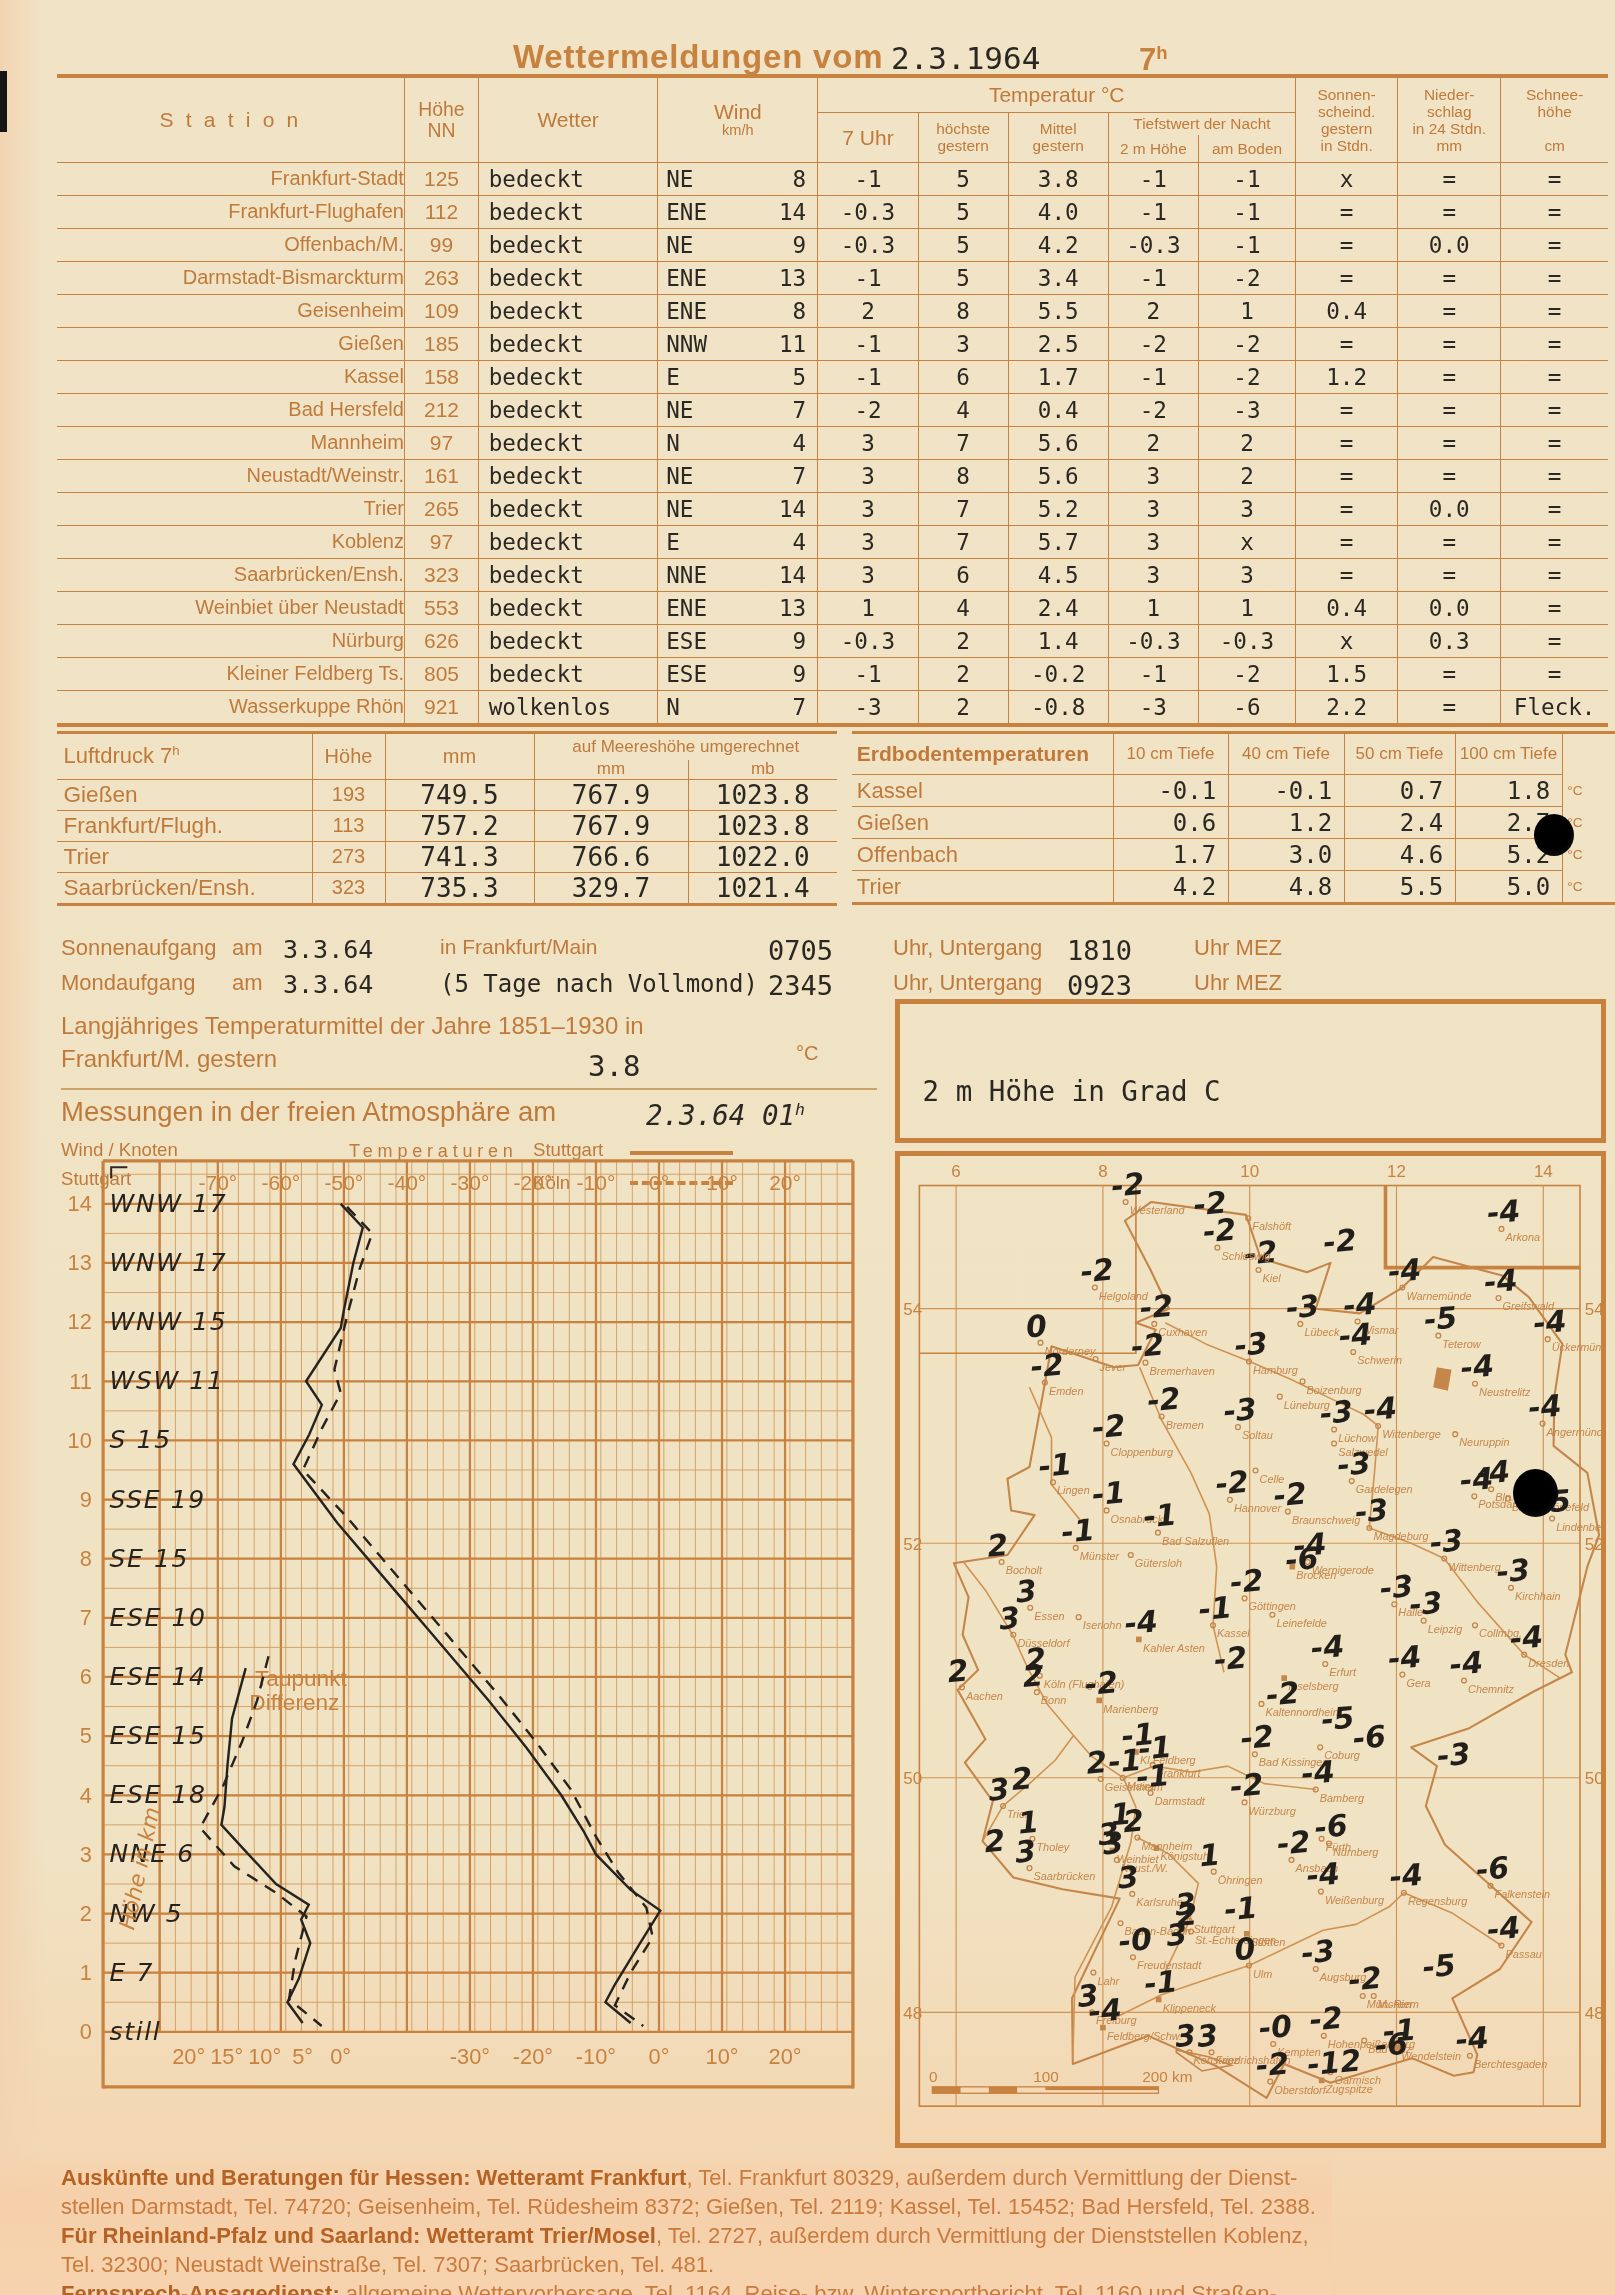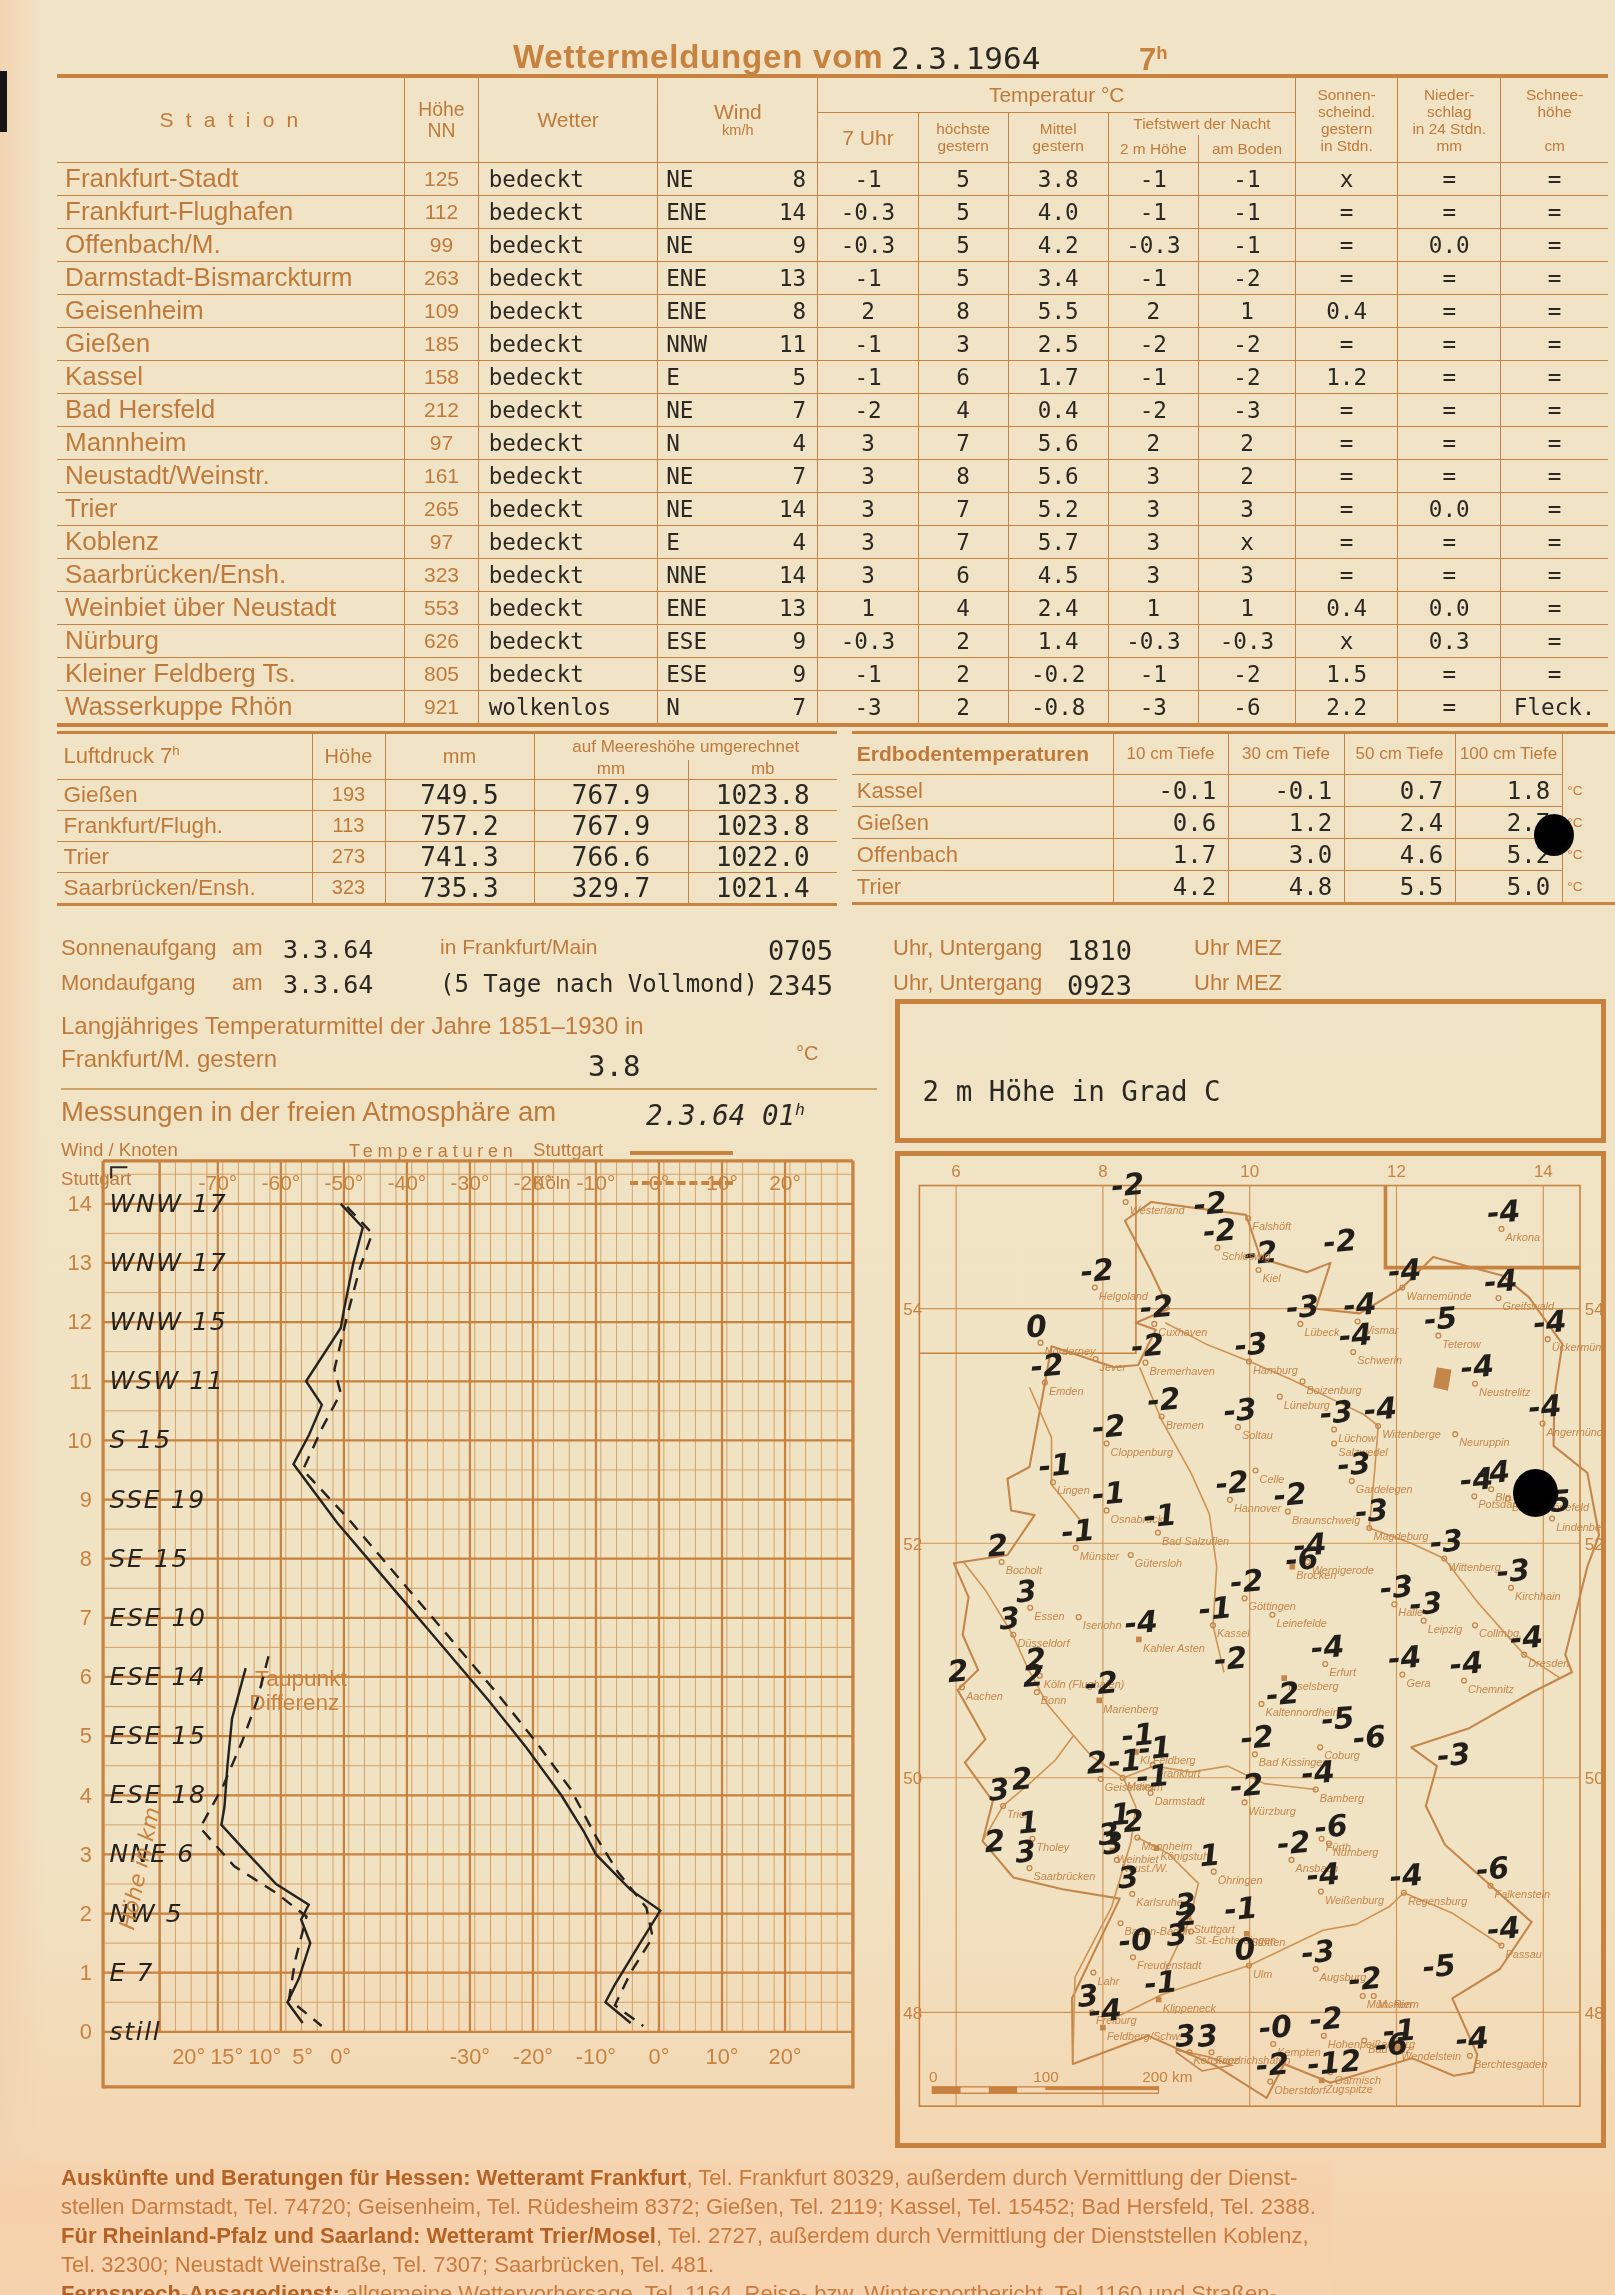--- a/index.html
+++ b/index.html
@@ -18,21 +18,21 @@
   
   table{border-collapse:collapse;table-layout:fixed;}
   td,th{padding:0;margin:0;font-weight:normal;overflow:hidden;}
   .wt{position:absolute;left:57px;top:74px;width:1551px;border-top:4px solid var(--grid);border-bottom:4px solid var(--grid);}
   .wt th{border:1.6px solid var(--grid);border-top:none;color:var(--ink);}
   .wt td{border:1.6px solid var(--grid);height:32px;font-size:22px;}
   .wt tr > *:first-child{border-left:none;}
   .wt tr > *:last-child{border-right:none;}
   .wt thead th{font-size:21px;line-height:21px;}
   .wt .sm{font-size:15.4px;line-height:17px;white-space:pre-line;}
-  .wt tbody .st{color:var(--ink);text-align:left;padding-left:8px;font-size:26px;margin-left:25px;}
+  .wt tbody .st{color:var(--ink);text-align:right;padding-left:8px;font-size:20px;margin-left:25px;}
   .wt tbody .hh{color:var(--ink);text-align:center;font-size:21px;}
   .wt .bk{font-size:22.6px;}
   .wt .lft{text-align:left;padding-left:9.7px;}
   .wt .num{text-align:center;}
   .wt .wind{padding:0 11.3px 0 8px;}
   .wt .wind .dir{float:left;} .wt .wind .spd{float:right;}
   .pt{position:absolute;left:57px;top:731px;width:780px;border-top:3.2px solid var(--grid);border-bottom:3.2px solid var(--grid);}
   .pt th{border:1.6px solid var(--grid);border-top:none;color:var(--ink);font-size:20px;}
   .pt td{border:1.6px solid var(--grid);height:30px;font-size:22.6px;}
   .pt tr > *:first-child{border-left:none;} .pt tr > *:last-child{border-right:none;}
@@ -472,21 +472,21 @@
         <col style="width:115px">
         <col style="width:116px">
         <col style="width:111px">
         <col style="width:107px">
         <col style="width:54px">
       </colgroup>
     <thead>
       <tr style="height:42px;">
         <th style="text-align:left;padding-left:4.8px;font-size:21px;font-weight:bold;">Erdbodentemperaturen</th>
         <th>10 cm Tiefe</th>
-        <th>30 cm Tiefe</th>
+        <th>40 cm Tiefe</th>
         <th>50 cm Tiefe</th>
         <th>100 cm Tiefe</th>
         <th class="unit"></th>
       </tr>
     </thead>
     <tbody>
         <tr>
           <td class="st">Kassel</td>
           <td class="bk">-0.1</td>
           <td class="bk">-0.1</td>

